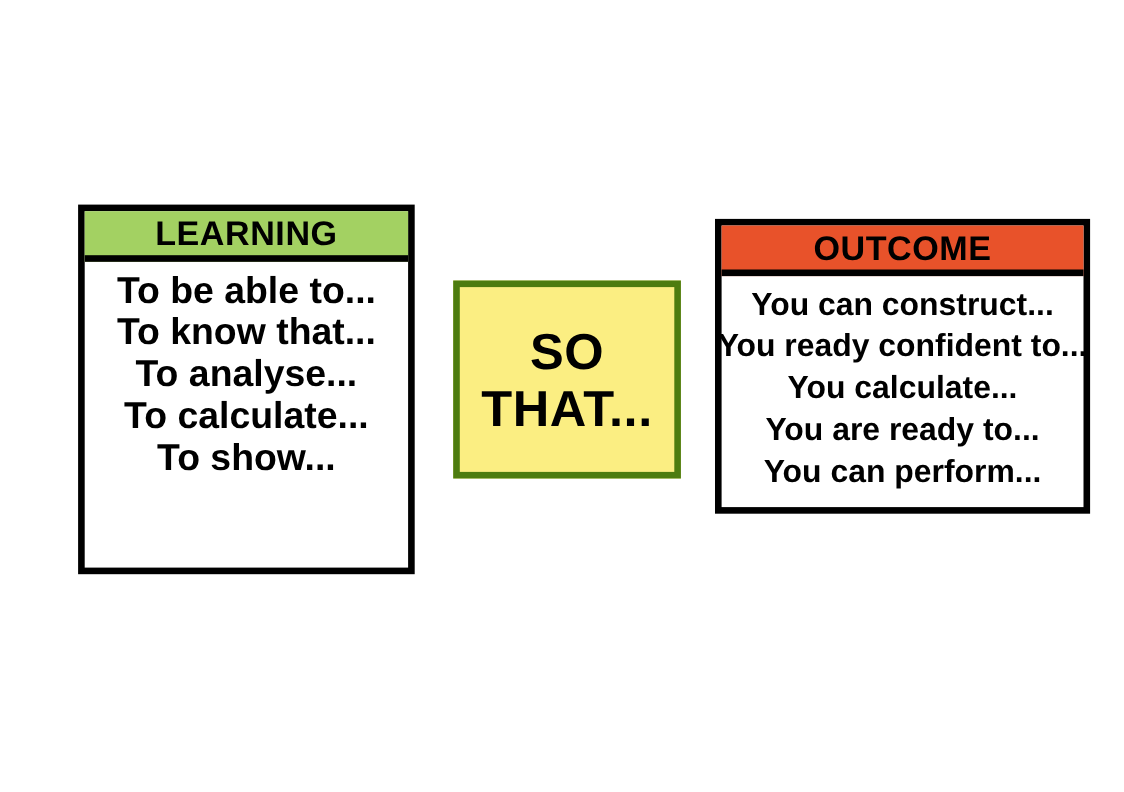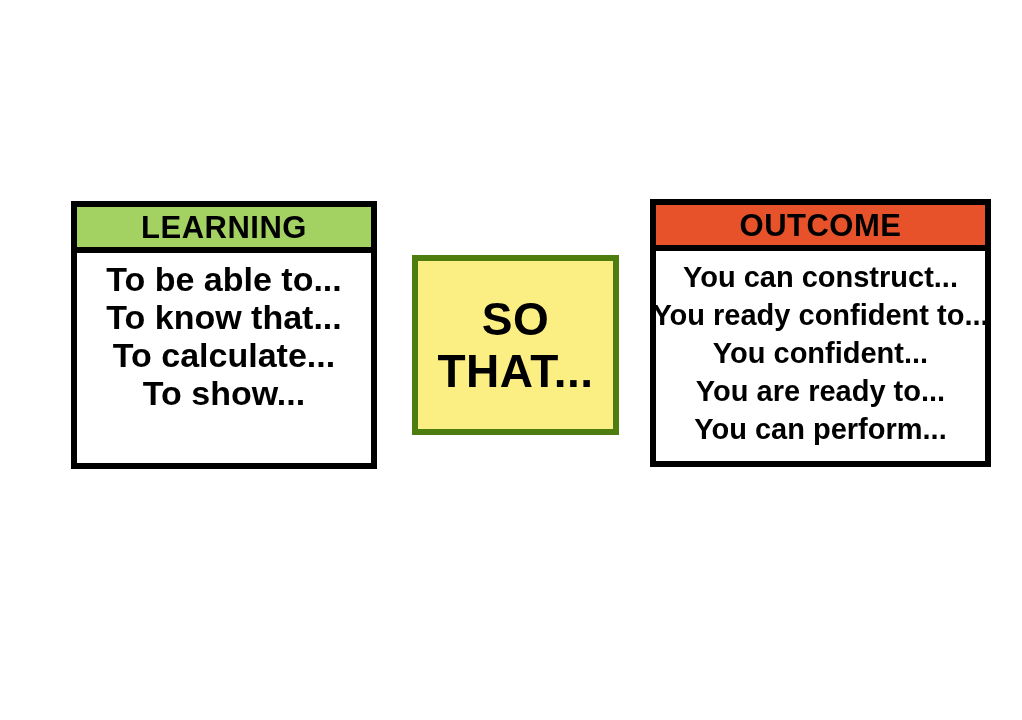--- a/index.html
+++ b/index.html
@@ -60,23 +60,23 @@
     font-weight: bold;
     color: #000000;
     line-height: 38px;
     white-space: nowrap;
     text-align: center;
   }
 
   
   #panel-learning {
     left: 71px;
-    top: 201px;
+    top: 186px;
     width: 306px;
-    height: 268px;
+    height: 336px;
   }
 
   
   #panel-outcome {
     left: 650px;
     top: 199px;
     width: 341px;
     height: 268px;
   }
   #panel-outcome .panel-line {
@@ -111,38 +111,39 @@
 
 <div id="canvas">
 
   <div class="panel" id="panel-learning">
     <div class="panel-header" id="learning-header" style="background: rgb(163, 209, 98);">
       <span class="panel-header-title">LEARNING</span>
     </div>
     <div class="panel-body">
       <div class="panel-line">To be able to...</div>
       <div class="panel-line">To know that...</div>
+      <div class="panel-line">To analyse...</div>
       <div class="panel-line">To calculate...</div>
       <div class="panel-line">To show...</div>
     </div>
   </div>
 
   <div id="connector-box" style="background: rgb(251, 238, 130);">
     <div class="connector-text">
       <span>SO</span><br>
       <span>THAT...</span>
     </div>
   </div>
 
   <div class="panel" id="panel-outcome">
     <div class="panel-header" id="outcome-header" style="background: rgb(232, 82, 42);">
       <span class="panel-header-title">OUTCOME</span>
     </div>
     <div class="panel-body">
       <div class="panel-line">You can construct...</div>
       <div class="panel-line">You ready confident to...</div>
-      <div class="panel-line">You confident...</div>
+      <div class="panel-line">You calculate...</div>
       <div class="panel-line">You are ready to...</div>
       <div class="panel-line">You can perform...</div>
     </div>
   </div>
 
 </div>
 
 </body></html>

